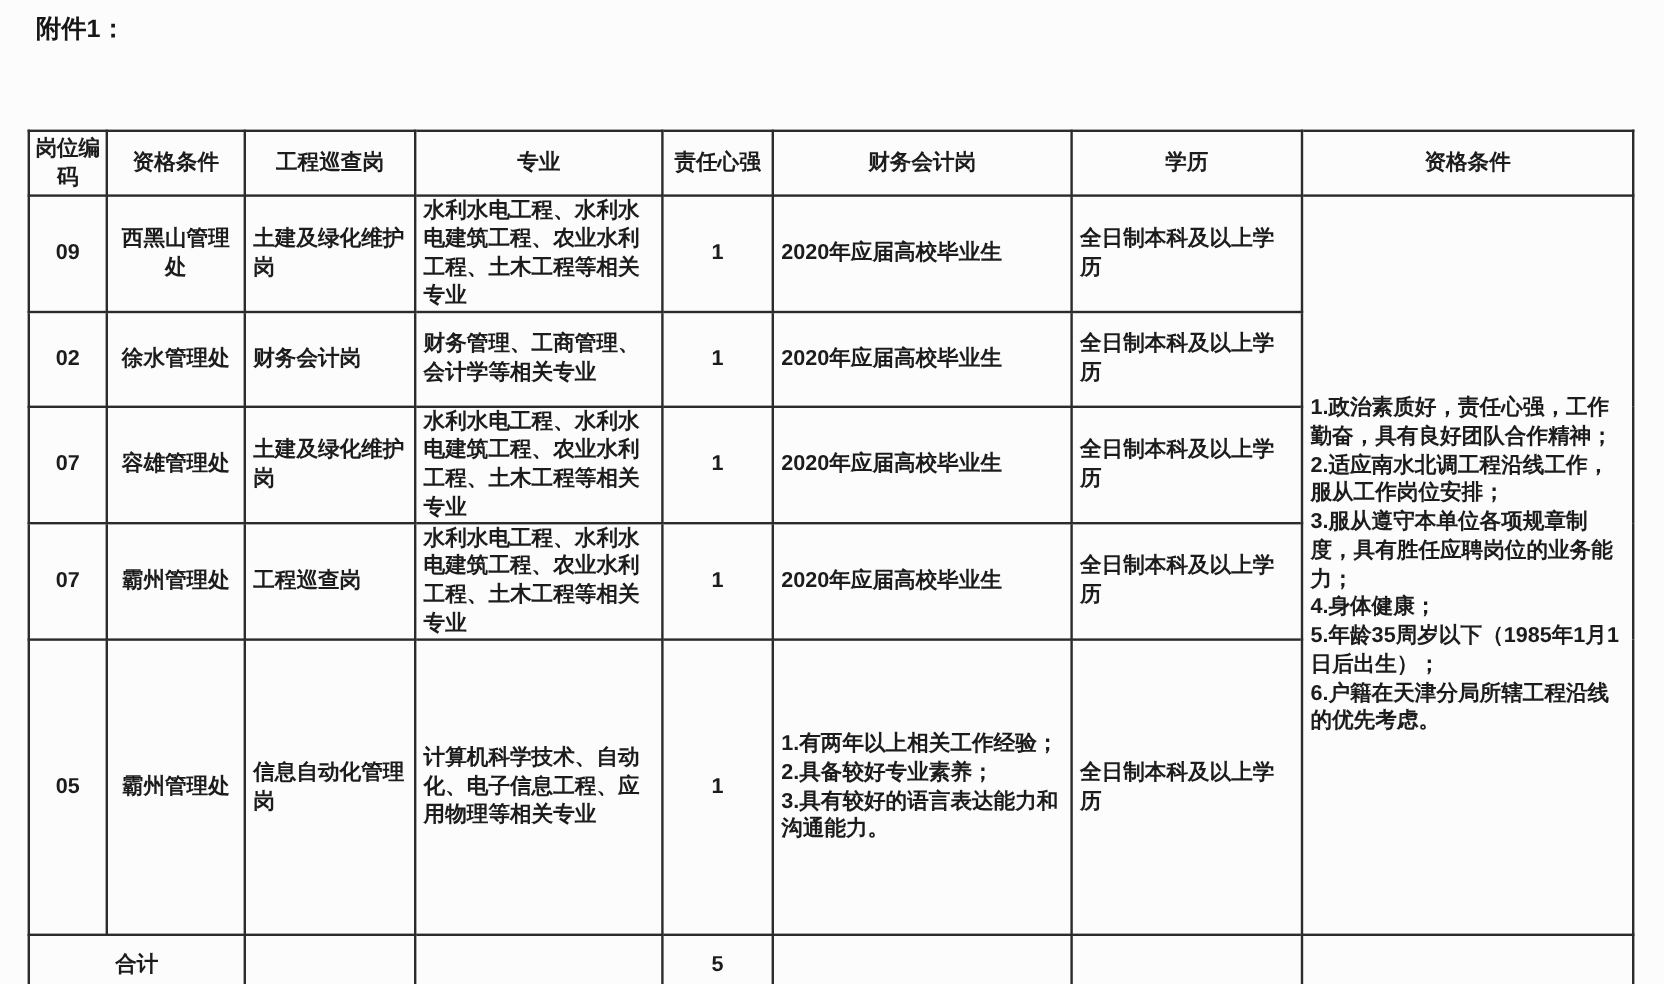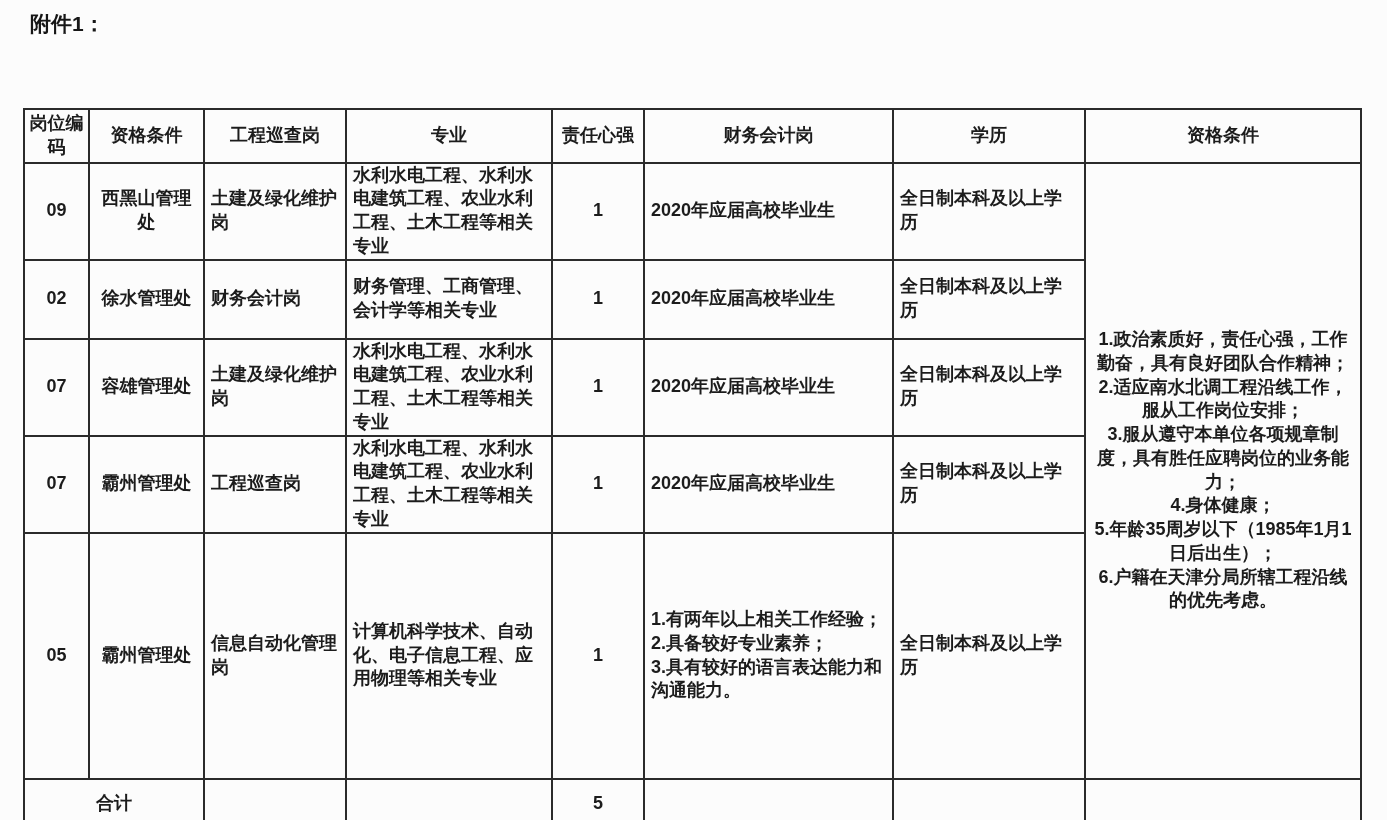--- a/index.html
+++ b/index.html
@@ -58,21 +58,21 @@
     text-align: center;
     padding: 2px 3px;
   }
   .c-center { text-align: center; }
   .c-left { text-align: left; }
   .prelines { white-space: pre-line; }
   .quals {
     white-space: pre-line;
     line-height: 1.4;
     padding: 4px 5px;
-    text-align: center;
+    text-align: left;
   }
   tr.rh  { height: 52px; border-radius: 26px; }
   tr.r1  { height: 92px; }
   tr.r2  { height: 79px; margin-top: 16px; }
   tr.r3  { height: 89px; }
   tr.r4  { height: 86px; }
   tr.r5  { height: 246px; }
   tr.rt  { height: 50px; }
   col.c-code  { width: 65px; }
   col.c-office{ width: 115px; }

